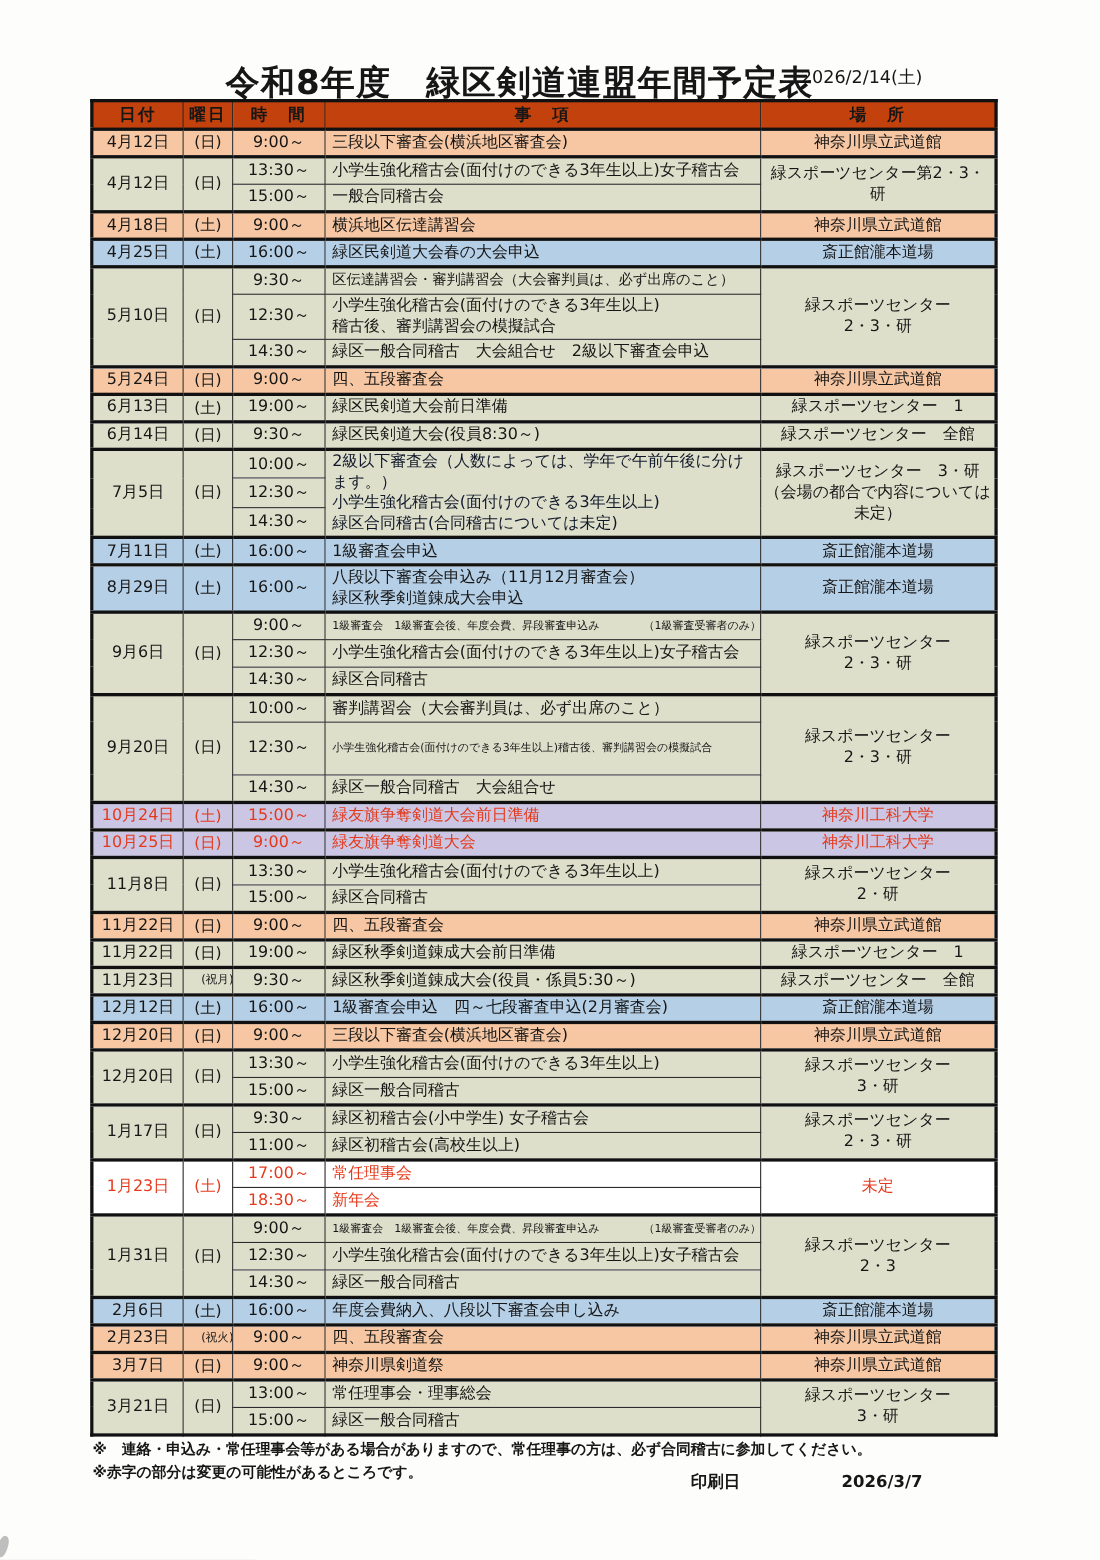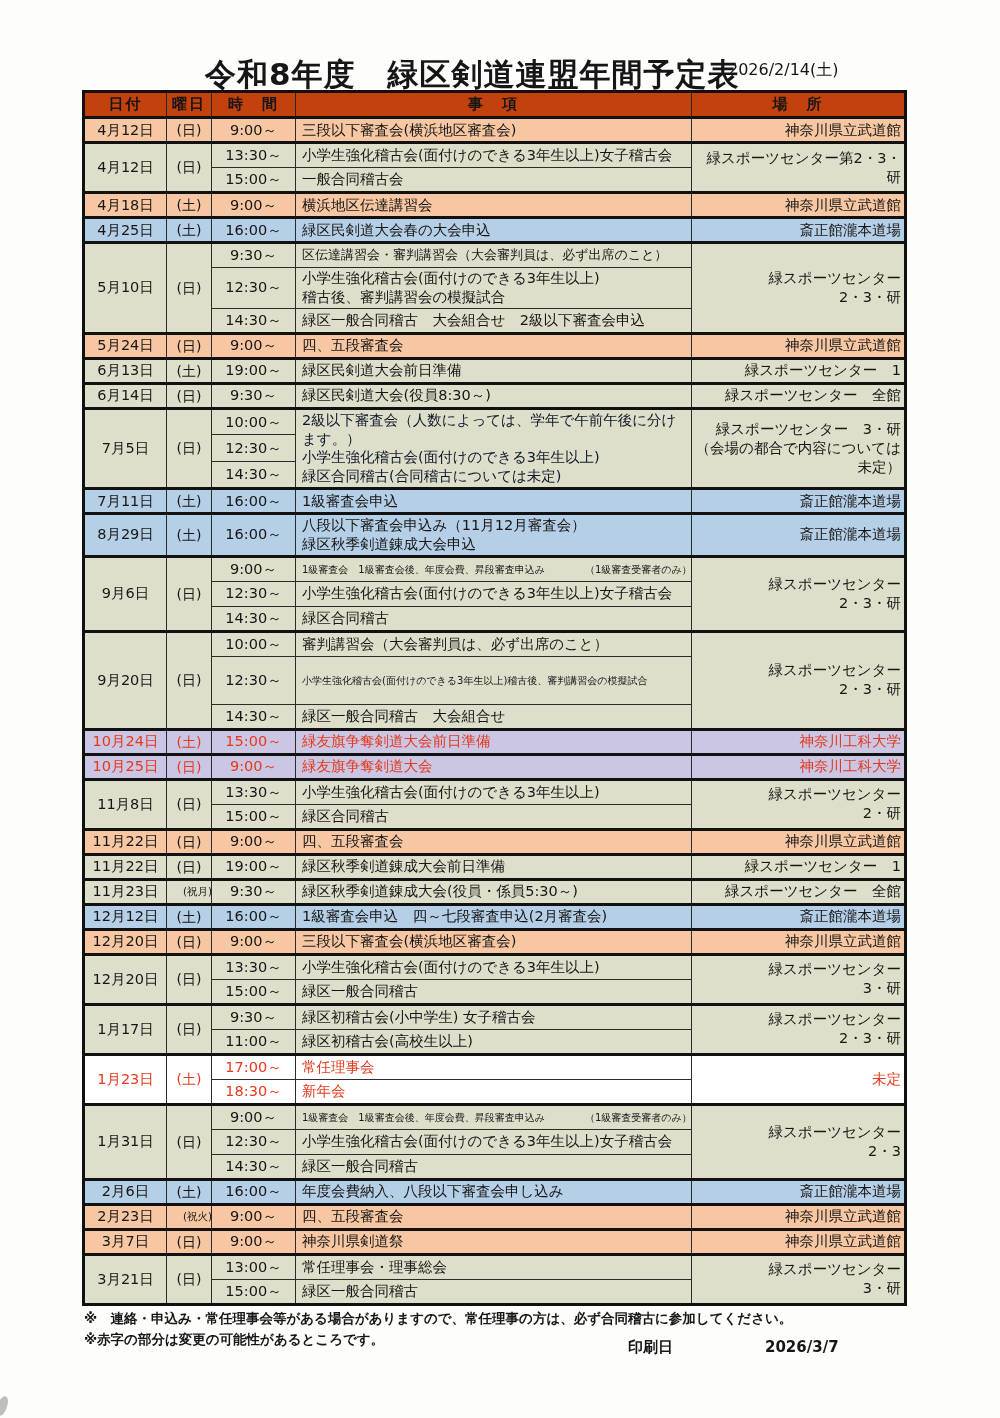--- a/index.html
+++ b/index.html
@@ -27,21 +27,21 @@
   }
   td {
     border:1.2px solid #2b2b2b; height:25px; padding:1px 3px;
     font-size:14.5px; line-height:1.3; overflow:hidden; vertical-align:middle;
   }
   tr.group-start td { border-top:3px solid #111; }
   .c-date, .c-day, .c-time { text-align:center; white-space:nowrap; }
   .c-day { font-size:14px; }
   .c-day.sm { font-size:10.5px;padding-left:16px; }
   .c-item { text-align:left; padding-left:6px; white-space:pre-line;margin-left:48px; }
-  .c-place { text-align:right; white-space:pre-line; }
+  .c-place { text-align:center; white-space:pre-line; }
   .c-item.size-s  { font-size:13px; }
   .c-item.size-xs { font-size:10px; white-space:pre; }
   .c-item.tall { height:48px; }
   tr.red td { color:#e5391b; }
   td.red { color:#0f172a; }
   tr.bg-salmon td { background:#f6c7a2; }
   tr.bg-green  td { background:#dedfca; }
   tr.bg-blue   td { background:#b5cfe6; }
   tr.bg-purple td { background:#cac6e4; }
   tr.bg-white  td { background:#ffffff; }

